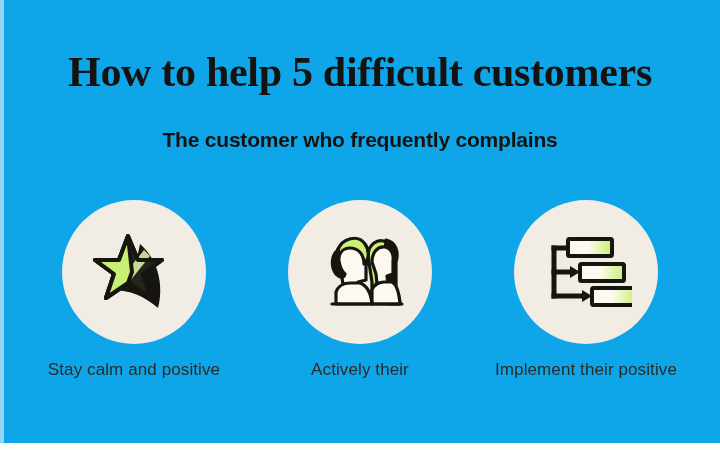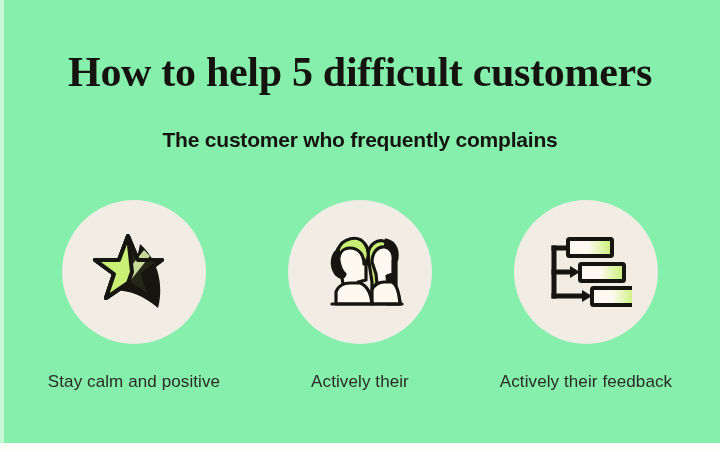--- a/index.html
+++ b/index.html
@@ -11,21 +11,21 @@
     height: 450px;
     overflow: hidden;
     background: #fffdf8;
     font-family: "Liberation Sans", sans-serif;
   }
 
   .slide {
     position: relative;
     width: 720px;
     height: 450px;
-    background: #86efac;
+    background: #0ea5e9;
     box-sizing: border-box;
     overflow: hidden;
   }
 
   
   .title {
     position: absolute;
     top: 48px;
     left: 0;
     width: 720px;
@@ -82,21 +82,21 @@
     align-items: center;
     justify-content: center;
     overflow: hidden;
   }
 
   .icon-circle svg {
     display: block;
   }
 
   .caption {
-    margin-top: 26px;
+    margin-top: 14px;
     text-align: center;
     font-family: "Liberation Sans", sans-serif;
     font-weight: normal;
     font-size: 17px;
     line-height: 23px;
     color: #2b2b27;
     letter-spacing: 0.1px;
     max-width: 190px;
   }
 
@@ -204,19 +204,19 @@
 
             <path d="M30 40 L40 46 L30 52 Z" fill="#16150f"></path>
             <path d="M42 64 L52 70 L42 76 Z" fill="#16150f"></path>
 
             <rect x="28" y="13" width="44" height="17" rx="1.5" fill="url(#barg)" stroke="#16150f" stroke-width="4"></rect>
             <rect x="40" y="38" width="44" height="17" rx="1.5" fill="url(#barg)" stroke="#16150f" stroke-width="4"></rect>
             <rect x="52" y="62" width="44" height="17" rx="1.5" fill="url(#barg)" stroke="#16150f" stroke-width="4"></rect>
           </svg>
         </span>
       </div>
-      <div class="caption">Actively their feedback</div>
+      <div class="caption">Implement their positive</div>
     </div>
 
   </div>
 
   <div class="bottom-edge"></div>
 </div>
 
 </body></html>

